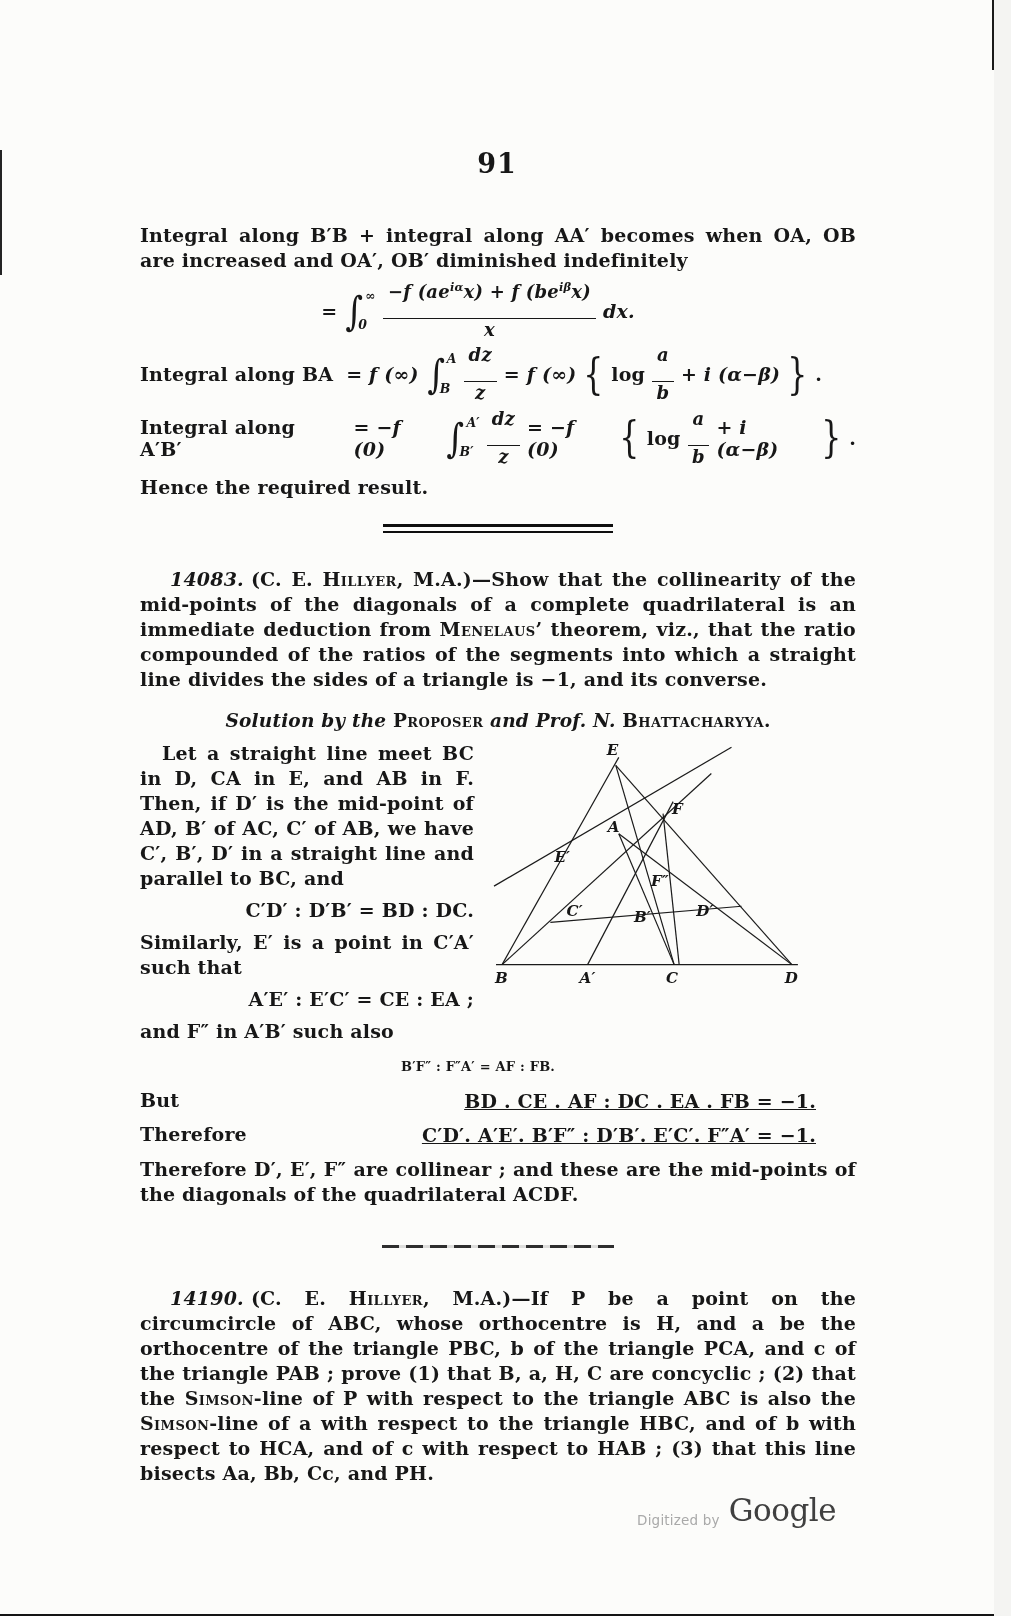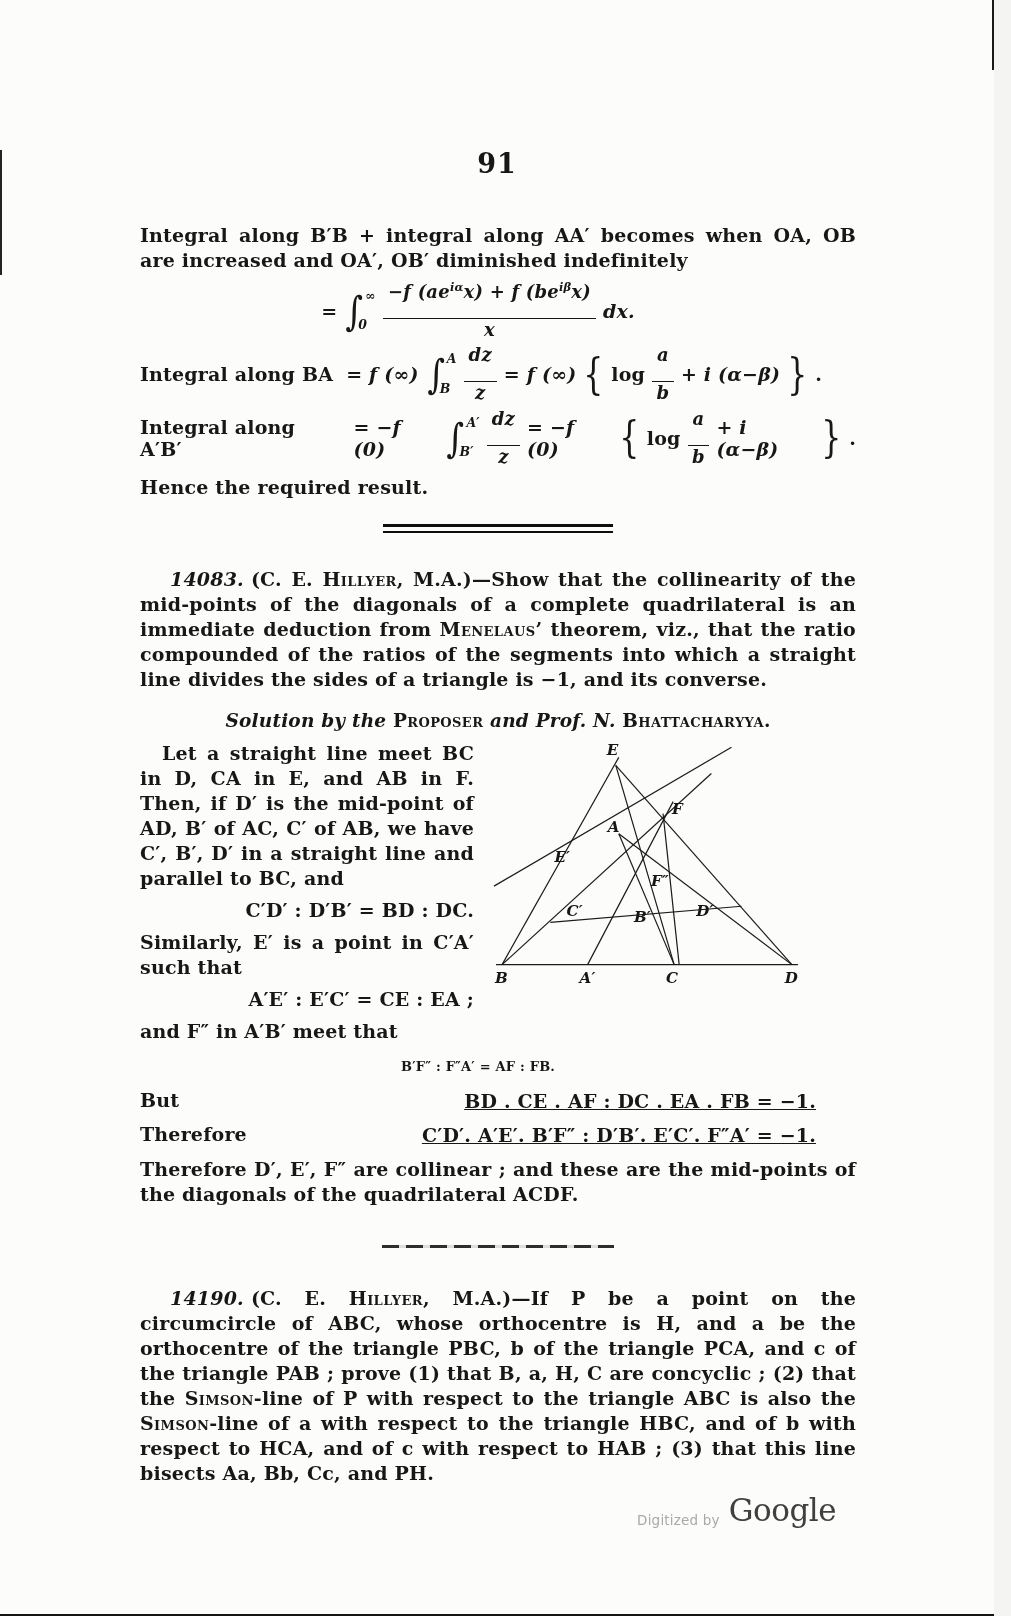--- a/index.html
+++ b/index.html
@@ -178,21 +178,21 @@
           <text x="87" y="238">A′</text>
           <text x="173" y="238">C</text>
           <text x="291" y="238">D</text>
         </g>
       </svg>
 
       <p class="body-text sol-indent">Let a straight line meet BC in D, CA in E, and AB in F.  Then, if D′ is the mid-point of AD, B′ of AC, C′ of AB, we have C′, B′, D′ in a straight line and parallel to BC, and</p>
       <p class="eq-left">C′D′ : D′B′ = BD : DC.</p>
       <p class="body-text">Similarly, E′ is a point in C′A′ such that</p>
       <p class="eq-left">A′E′ : E′C′ = CE : EA ;</p>
-      <p class="body-text">and F″ in A′B′ meet that</p>
+      <p class="body-text">and F″ in A′B′ such also</p>
       <div class="clear"></div>
       <p class="eq-center">B′F″ : F″A′ = AF : FB.</p>
 
       <div class="eqrow">
         <span class="lead">But</span>
         <span class="ceq">BD . CE . AF : DC . EA . FB = −1.</span>
       </div>
 
       <div class="eqrow">
         <span class="lead">Therefore</span>

